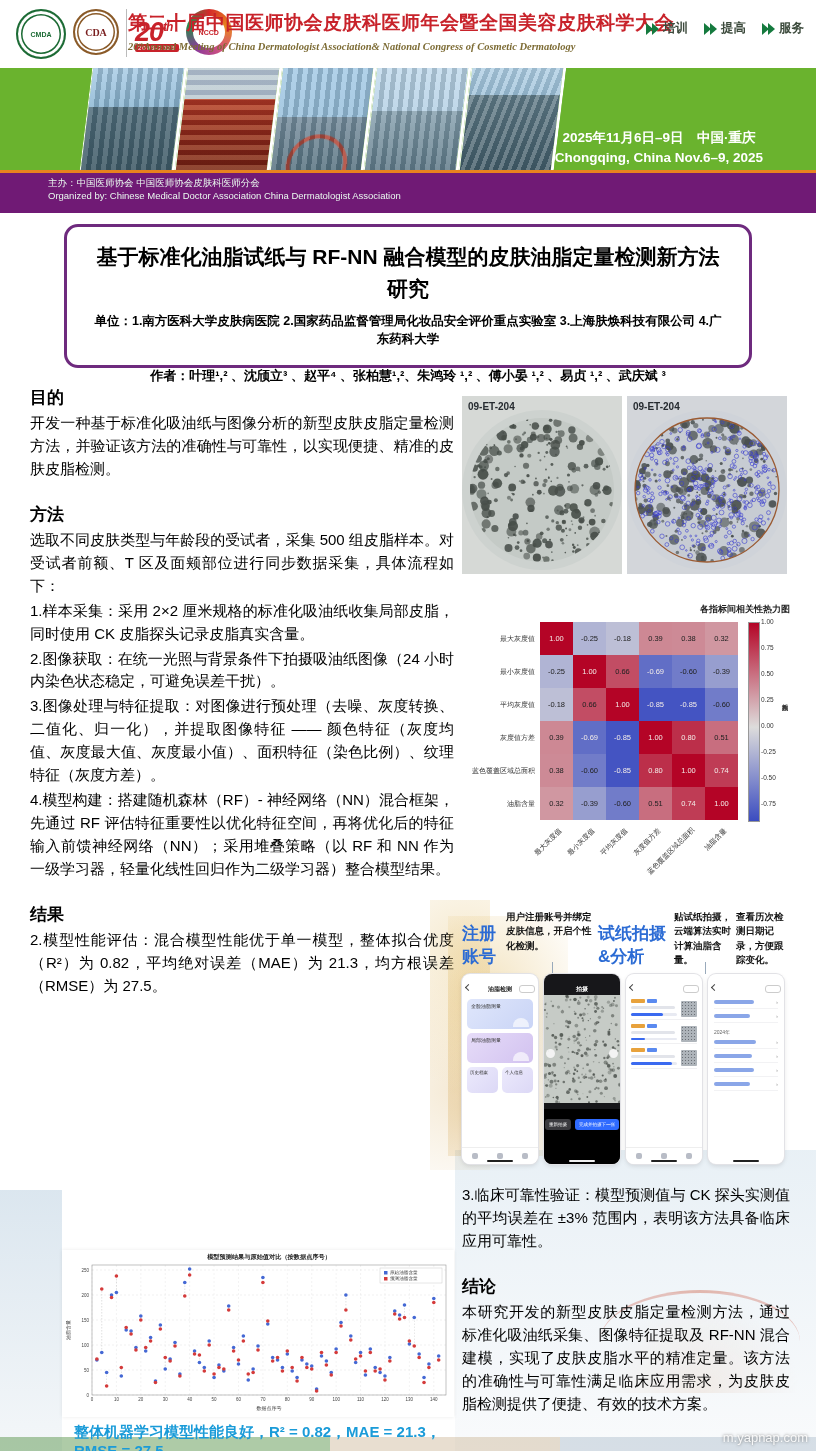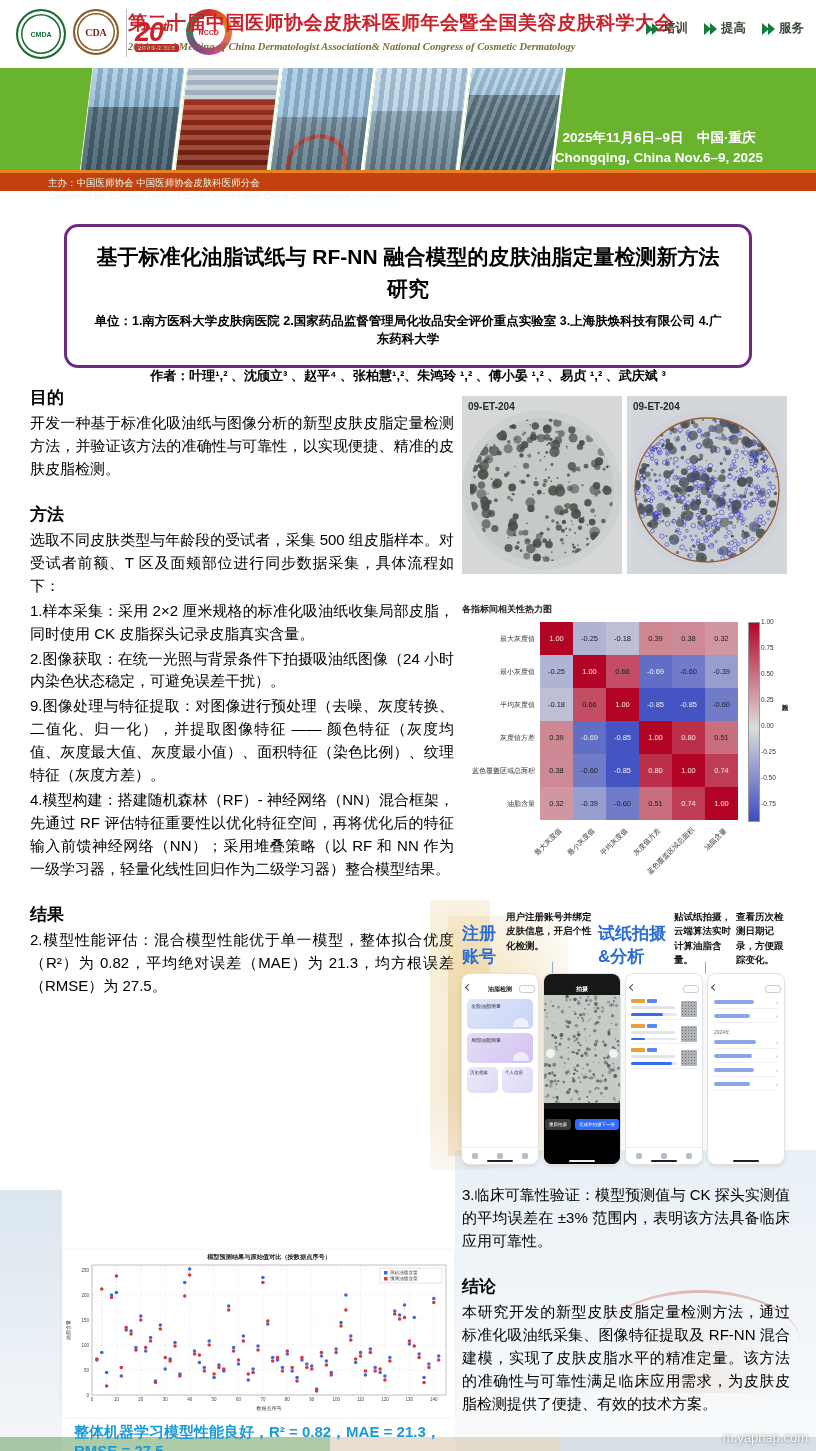--- a/index.html
+++ b/index.html
@@ -42,21 +42,21 @@
   .pc{background:
       radial-gradient(circle at 50% 95%, rgba(0,0,0,0) 26px, rgba(190,60,40,.85) 27px 30px, rgba(0,0,0,0) 31px),
       linear-gradient(180deg,#a6cbe6 0%,#9cc2de 48%,#7a90a0 48%,#5a7582 100%);}
   .pd{background:linear-gradient(180deg,#c4dcee 0%,#b7d2e6 42%,#8ba4b2 42%,#647e8c 100%);}
   .pe{background:linear-gradient(180deg,#b0cfe4 0%,#9fc2da 26%,#607a86 26%,#415a66 100%);}
   .pe:after{background:repeating-linear-gradient(105deg,rgba(255,255,255,.20) 0 4px,rgba(10,30,40,.12) 4px 9px);}
   .banner-brand{position:absolute;right:22px;top:6px;width:270px;text-align:center;color:#fff;font-weight:bold;
     font-size:47px;letter-spacing:1px;}
   .banner-dates{position:absolute;right:22px;top:60px;width:270px;text-align:center;color:#fff;font-weight:bold;font-size:13.5px;line-height:1.45;}
   .orange-line{position:absolute;left:0;top:170px;width:816px;height:3px;background:#e8821e;z-index:3;}
-  .orgstrip{position:absolute;left:0;top:173px;width:816px;height:18px;background:#c2410c;z-index:3;color:#eafaf0;}
+  .orgstrip{position:absolute;left:0;top:173px;width:816px;height:40px;background:#701a75;z-index:3;color:#eafaf0;}
   .orgstrip .l1{position:absolute;left:48px;top:4px;font-size:9.5px;}
   .orgstrip .l2{position:absolute;left:48px;top:17px;font-size:9.5px;}
   
   .titlebox{position:absolute;left:64px;top:224px;width:688px;height:144px;border:3px solid #6e2a7e;border-radius:14px;
     background:#fff;z-index:3;box-sizing:border-box;padding:14px 26px 8px;text-align:center;}
   .titlebox .t{font-size:21px;font-weight:bold;line-height:1.5;color:#000;}
   .titlebox .aff{font-size:12.5px;font-weight:600;margin-top:9px;line-height:1.4;color:#000;}
   .titlebox .aut{font-size:13px;font-weight:bold;margin-top:19px;color:#000;}
   
   .leftcol{position:absolute;left:30px;top:386px;width:424px;z-index:2;}
@@ -64,21 +64,21 @@
   .body-p{font-size:15px;line-height:1.53;text-align:justify;margin:0 0 2px 0;color:#000;}
   .gap{height:20px;}
   .rightcol{position:absolute;left:462px;top:396px;width:328px;z-index:2;}
   
   .testpapers{display:flex;gap:5px;}
   .tp{position:relative;width:160px;height:178px;}
   .tp svg{display:block;}
   .tp .lbl{position:absolute;left:6px;top:5px;font-size:10px;font-weight:bold;color:#262b30;}
   
   .heatmap{position:relative;width:328px;height:270px;background:#fff;margin-top:26px;}
-  .hm-title{position:absolute;left:0;top:3px;width:328px;text-align:left;font-size:9px;font-weight:bold;color:#222;}
+  .hm-title{position:absolute;left:0;top:3px;width:328px;text-align:right;font-size:9px;font-weight:bold;color:#222;}
   
   .apppanel{position:relative;width:330px;height:272px;margin-top:26px;}
   .apppanel .goldbg{position:absolute;left:-14px;top:20px;width:120px;height:240px;z-index:0;
     background:radial-gradient(circle at 30% 30%,rgba(222,178,80,.35),rgba(222,178,80,0) 60%),radial-gradient(circle at 20% 80%,rgba(210,160,70,.30),rgba(210,160,70,0) 65%);}
   .applabels{position:relative;height:76px;z-index:1;display:flex;}
   .applabels .lab{color:#2b6bd4;font-weight:bold;font-size:17px;padding-top:26px;}
   .applabels .des{font-size:9.5px;font-weight:bold;color:#111;line-height:1.5;padding-top:14px;position:relative;}
   .applabels .des .tick{position:absolute;bottom:-2px;left:50%;width:1px;height:12px;background:#9ab;}
   .wA{width:44px;} .wB{width:92px;padding-right:6px;box-sizing:border-box;}
   .wC{width:76px;font-size:10.5px;} .wD{width:62px;padding-right:4px;box-sizing:border-box;}
@@ -228,21 +228,21 @@
   </div>
 
   <div class="leftcol">
     <div class="sec-h">目的</div>
     <p class="body-p">开发一种基于标准化吸油纸与图像分析的新型皮肤皮脂定量检测方法，并验证该方法的准确性与可靠性，以实现便捷、精准的皮肤皮脂检测。</p>
     <div class="gap"></div>
     <div class="sec-h">方法</div>
     <p class="body-p">选取不同皮肤类型与年龄段的受试者，采集 500 组皮脂样本。对受试者前额、T 区及面颊部位进行同步数据采集，具体流程如下：</p>
     <p class="body-p">1.样本采集：采用 2×2 厘米规格的标准化吸油纸收集局部皮脂，同时使用 CK 皮脂探头记录皮脂真实含量。</p>
     <p class="body-p">2.图像获取：在统一光照与背景条件下拍摄吸油纸图像（24 小时内染色状态稳定，可避免误差干扰）。</p>
-    <p class="body-p">9.图像处理与特征提取：对图像进行预处理（去噪、灰度转换、二值化、归一化），并提取图像特征 —— 颜色特征（灰度均值、灰度最大值、灰度最小值）、面积特征（染色比例）、纹理特征（灰度方差）。</p>
+    <p class="body-p">3.图像处理与特征提取：对图像进行预处理（去噪、灰度转换、二值化、归一化），并提取图像特征 —— 颜色特征（灰度均值、灰度最大值、灰度最小值）、面积特征（染色比例）、纹理特征（灰度方差）。</p>
     <p class="body-p">4.模型构建：搭建随机森林（RF）- 神经网络（NN）混合框架，先通过 RF 评估特征重要性以优化特征空间，再将优化后的特征输入前馈神经网络（NN）；采用堆叠策略（以 RF 和 NN 作为一级学习器，轻量化线性回归作为二级学习器）整合模型结果。</p>
     <div class="gap"></div>
     <div class="sec-h">结果</div>
     <p class="body-p">2.模型性能评估：混合模型性能优于单一模型，整体拟合优度（R²）为 0.82，平均绝对误差（MAE）为 21.3，均方根误差（RMSE）为 27.5。</p>
   </div>
 
   <div class="rightcol">
 
     <div class="testpapers">
       <div class="tp">

